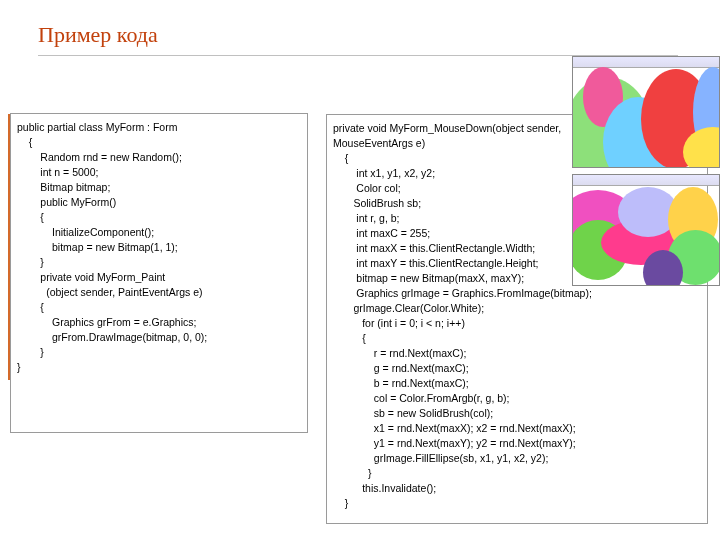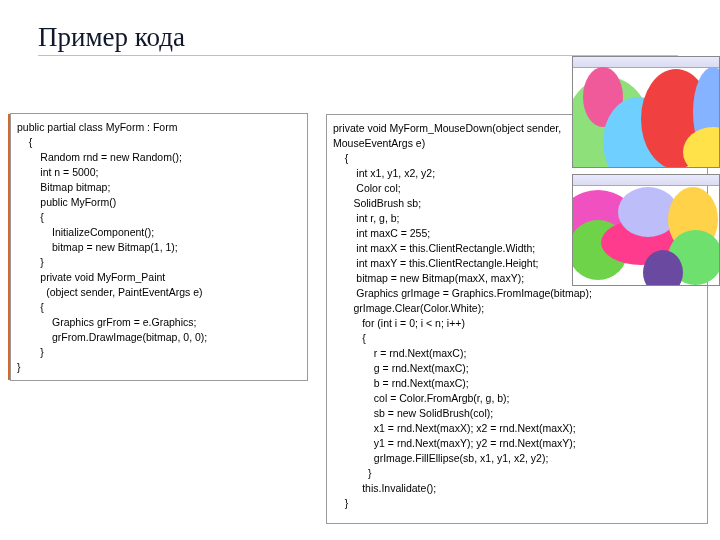--- a/index.html
+++ b/index.html
@@ -9,22 +9,22 @@
     height: 540px;
     background: #ffffff;
     font-family: Arial, Helvetica, sans-serif;
     overflow: hidden;
     position: relative;
   }
   .title {
     position: absolute;
     top: 22px;
     left: 38px;
-    font-size: 27px;
-    color: #0f172a;
+    font-size: 22px;
+    color: #c2410c;
     font-family: Georgia, 'Times New Roman', serif;
   }
   .underline {
     position: absolute;
     top: 55px;
     left: 38px;
     width: 640px;
     height: 1px;
     background: #c0c0c0;
   }
@@ -37,21 +37,21 @@
     color: #000;
     padding: 6px 4px 6px 6px;
     white-space: pre;
     box-sizing: border-box;
     background: #fff;
   }
   #box-left {
     top: 113px;
     left: 10px;
     width: 298px;
-    height: 268px;
+    height: 320px;
   }
   #box-right {
     top: 114px;
     left: 326px;
     width: 382px;
     height: 410px;
   }
   .accent {
     position: absolute;
     top: 114px;

